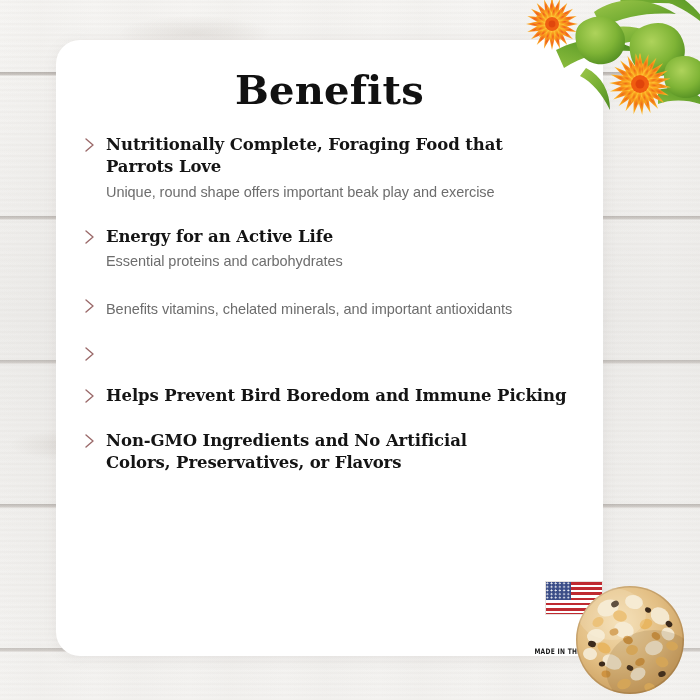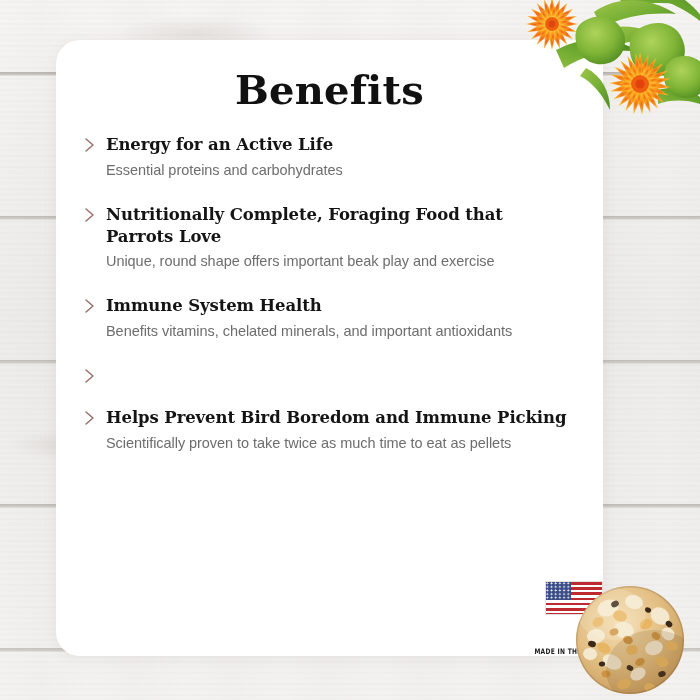--- a/index.html
+++ b/index.html
@@ -225,45 +225,44 @@
 
     <ul class="benefits">
 
       <li class="benefit-item">
         <span class="chevron-icon">
           <svg width="12" height="16" viewBox="0 0 12 16" fill="none" aria-hidden="true">
             <path d="M2 2 L9 8 L2 14" stroke="currentColor" stroke-width="1.4" fill="none" stroke-linecap="round" stroke-linejoin="round"></path>
           </svg>
         </span>
         <span class="benefit-text">
-          <p class="benefit-heading">Energy for an Active Life</p>
-          <p class="benefit-sub">Essential proteins and carbohydrates</p>
+          <p class="benefit-heading">Nutritionally Complete, Foraging Food that Parrots Love</p>
+          <p class="benefit-sub">Unique, round shape offers important beak play and exercise</p>
         </span>
       </li>
 
       <li class="benefit-item">
         <span class="chevron-icon">
           <svg width="12" height="16" viewBox="0 0 12 16" fill="none" aria-hidden="true">
             <path d="M2 2 L9 8 L2 14" stroke="currentColor" stroke-width="1.4" fill="none" stroke-linecap="round" stroke-linejoin="round"></path>
           </svg>
         </span>
         <span class="benefit-text">
-          <p class="benefit-heading">Nutritionally Complete, Foraging Food that Parrots Love</p>
-          <p class="benefit-sub">Unique, round shape offers important beak play and exercise</p>
+          <p class="benefit-heading">Energy for an Active Life</p>
+          <p class="benefit-sub">Essential proteins and carbohydrates</p>
         </span>
       </li>
 
       <li class="benefit-item">
         <span class="chevron-icon">
           <svg width="12" height="16" viewBox="0 0 12 16" fill="none" aria-hidden="true">
             <path d="M2 2 L9 8 L2 14" stroke="currentColor" stroke-width="1.4" fill="none" stroke-linecap="round" stroke-linejoin="round"></path>
           </svg>
         </span>
         <span class="benefit-text">
-          <p class="benefit-heading">Immune System Health</p>
           <p class="benefit-sub">Benefits vitamins, chelated minerals, and important antioxidants</p>
         </span>
       </li>
 
       <li class="benefit-item">
         <span class="chevron-icon">
           <svg width="12" height="16" viewBox="0 0 12 16" fill="none" aria-hidden="true">
             <path d="M2 2 L9 8 L2 14" stroke="currentColor" stroke-width="1.4" fill="none" stroke-linecap="round" stroke-linejoin="round"></path>
           </svg>
         </span>
@@ -272,24 +271,33 @@
       </li>
 
       <li class="benefit-item">
         <span class="chevron-icon">
           <svg width="12" height="16" viewBox="0 0 12 16" fill="none" aria-hidden="true">
             <path d="M2 2 L9 8 L2 14" stroke="currentColor" stroke-width="1.4" fill="none" stroke-linecap="round" stroke-linejoin="round"></path>
           </svg>
         </span>
         <span class="benefit-text">
           <p class="benefit-heading">Helps Prevent Bird Boredom and Immune Picking</p>
-          <p class="benefit-sub">Scientifically proven to take twice as much time to eat as pellets</p>
         </span>
       </li>
 
+      <li class="benefit-item last">
+        <span class="chevron-icon">
+          <svg width="12" height="16" viewBox="0 0 12 16" fill="none" aria-hidden="true">
+            <path d="M2 2 L9 8 L2 14" stroke="currentColor" stroke-width="1.4" fill="none" stroke-linecap="round" stroke-linejoin="round"></path>
+          </svg>
+        </span>
+        <span class="benefit-text">
+          <p class="benefit-heading" style="max-width:430px;">Non-GMO Ingredients and No Artificial Colors, Preservatives, or Flavors</p>
+        </span>
+      </li>
 
     </ul>
 
     <div class="usa-badge">
       <div class="flag">
         <div class="flag-stripes"></div>
         <div class="flag-canton">
           <div class="flag-stars"></div>
         </div>
       </div>

